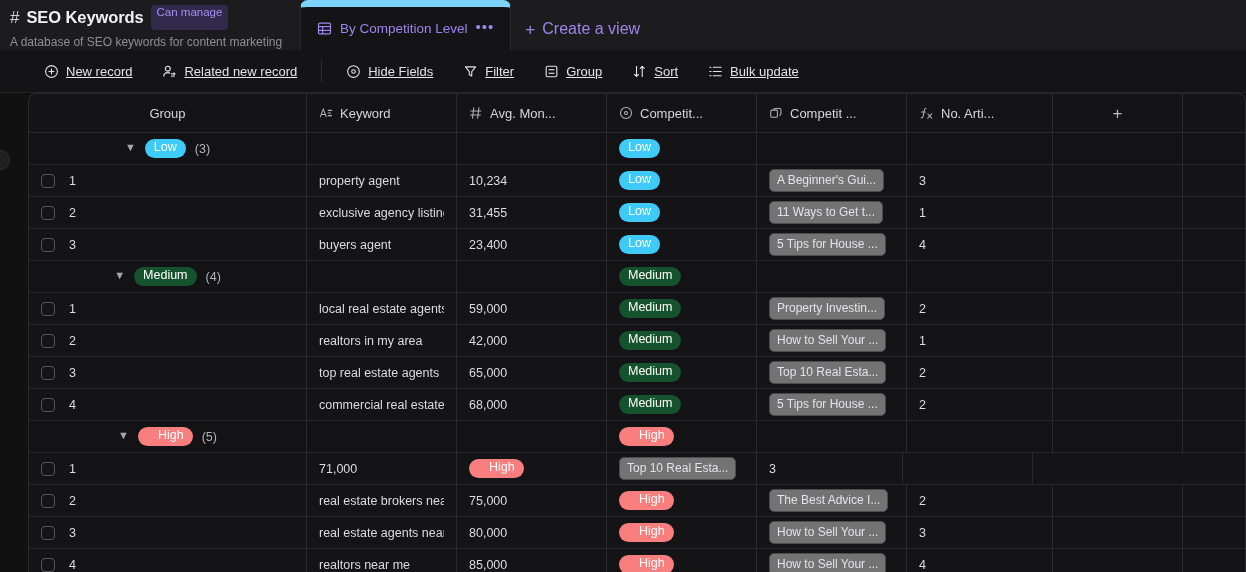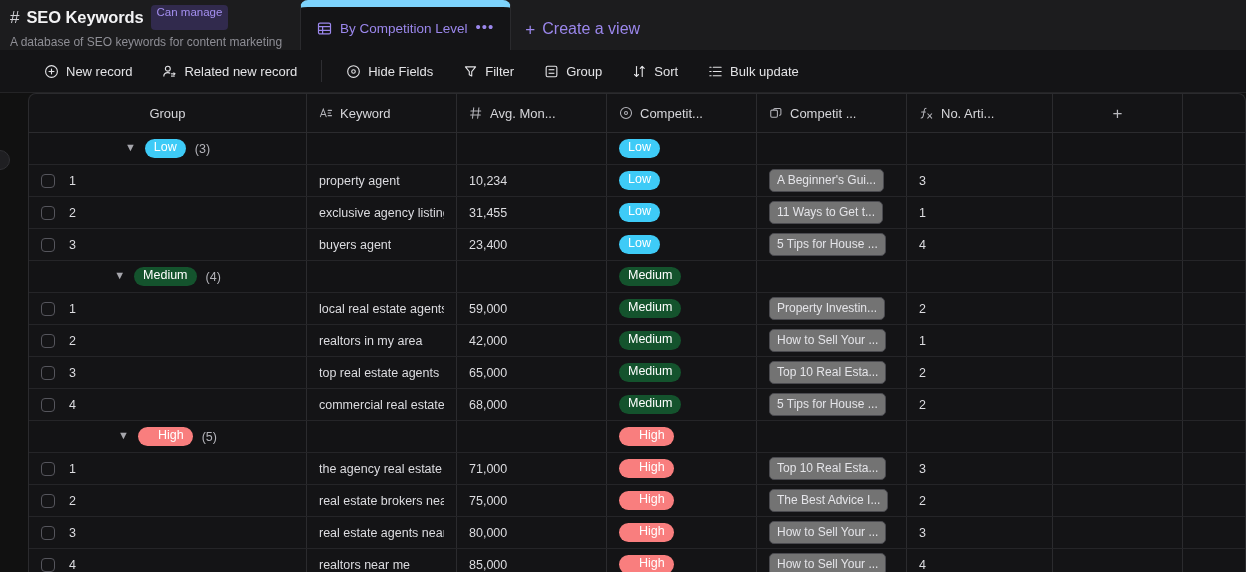--- a/index.html
+++ b/index.html
@@ -74,20 +74,21 @@
     height: 43px;
     background: #141416;
     display: flex; align-items: center;
     padding-left: 34px;
     border-bottom: 1px solid #242426;
   }
   .tb-item {
     display: flex; align-items: center; gap: 7px;
     padding: 5px 10px; border-radius: 5px; cursor: pointer;
     white-space: nowrap;
+    text-decoration: underline;
   }
   .tb-label { font-size: 13px; color: #e3e3e6; }
   .tb-sep { width: 1px; height: 22px; background: #2e2e32; margin: 0 14px; }
   .tb-gap { width: 10px; }
   svg { display: block; }
 
   
   .edge-handle {
     position: absolute; left: -10px; top: 57px;
     width: 20px; height: 20px; border-radius: 50%;
@@ -594,23 +595,20 @@
           <div class="cell c-rel"></div>
           <div class="cell c-art"></div>
           <div class="cell c-plus"></div>
           <div class="cell c-tail"></div>
         </div>
         <div class="row data-row">
           <div class="cell c-group">
             <span class="cb"></span>
             <span class="rownum">1</span>
           </div>
-          <div class="cell c-kw">
-            <span class="celltext">the agency real estate</span>
-          </div>
           <div class="cell c-vol">
             <span class="celltext">71,000</span>
           </div>
           <div class="cell c-comp">
             <span class="pill pill-high">High</span>
           </div>
           <div class="cell c-rel">
             <span class="chip">Top 10 Real Esta...</span>
           </div>
           <div class="cell c-art">

